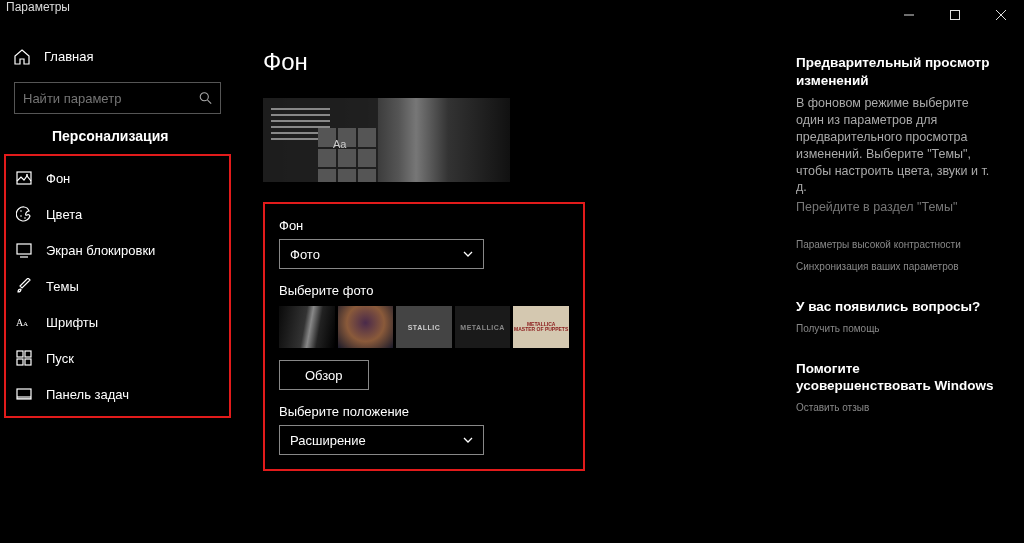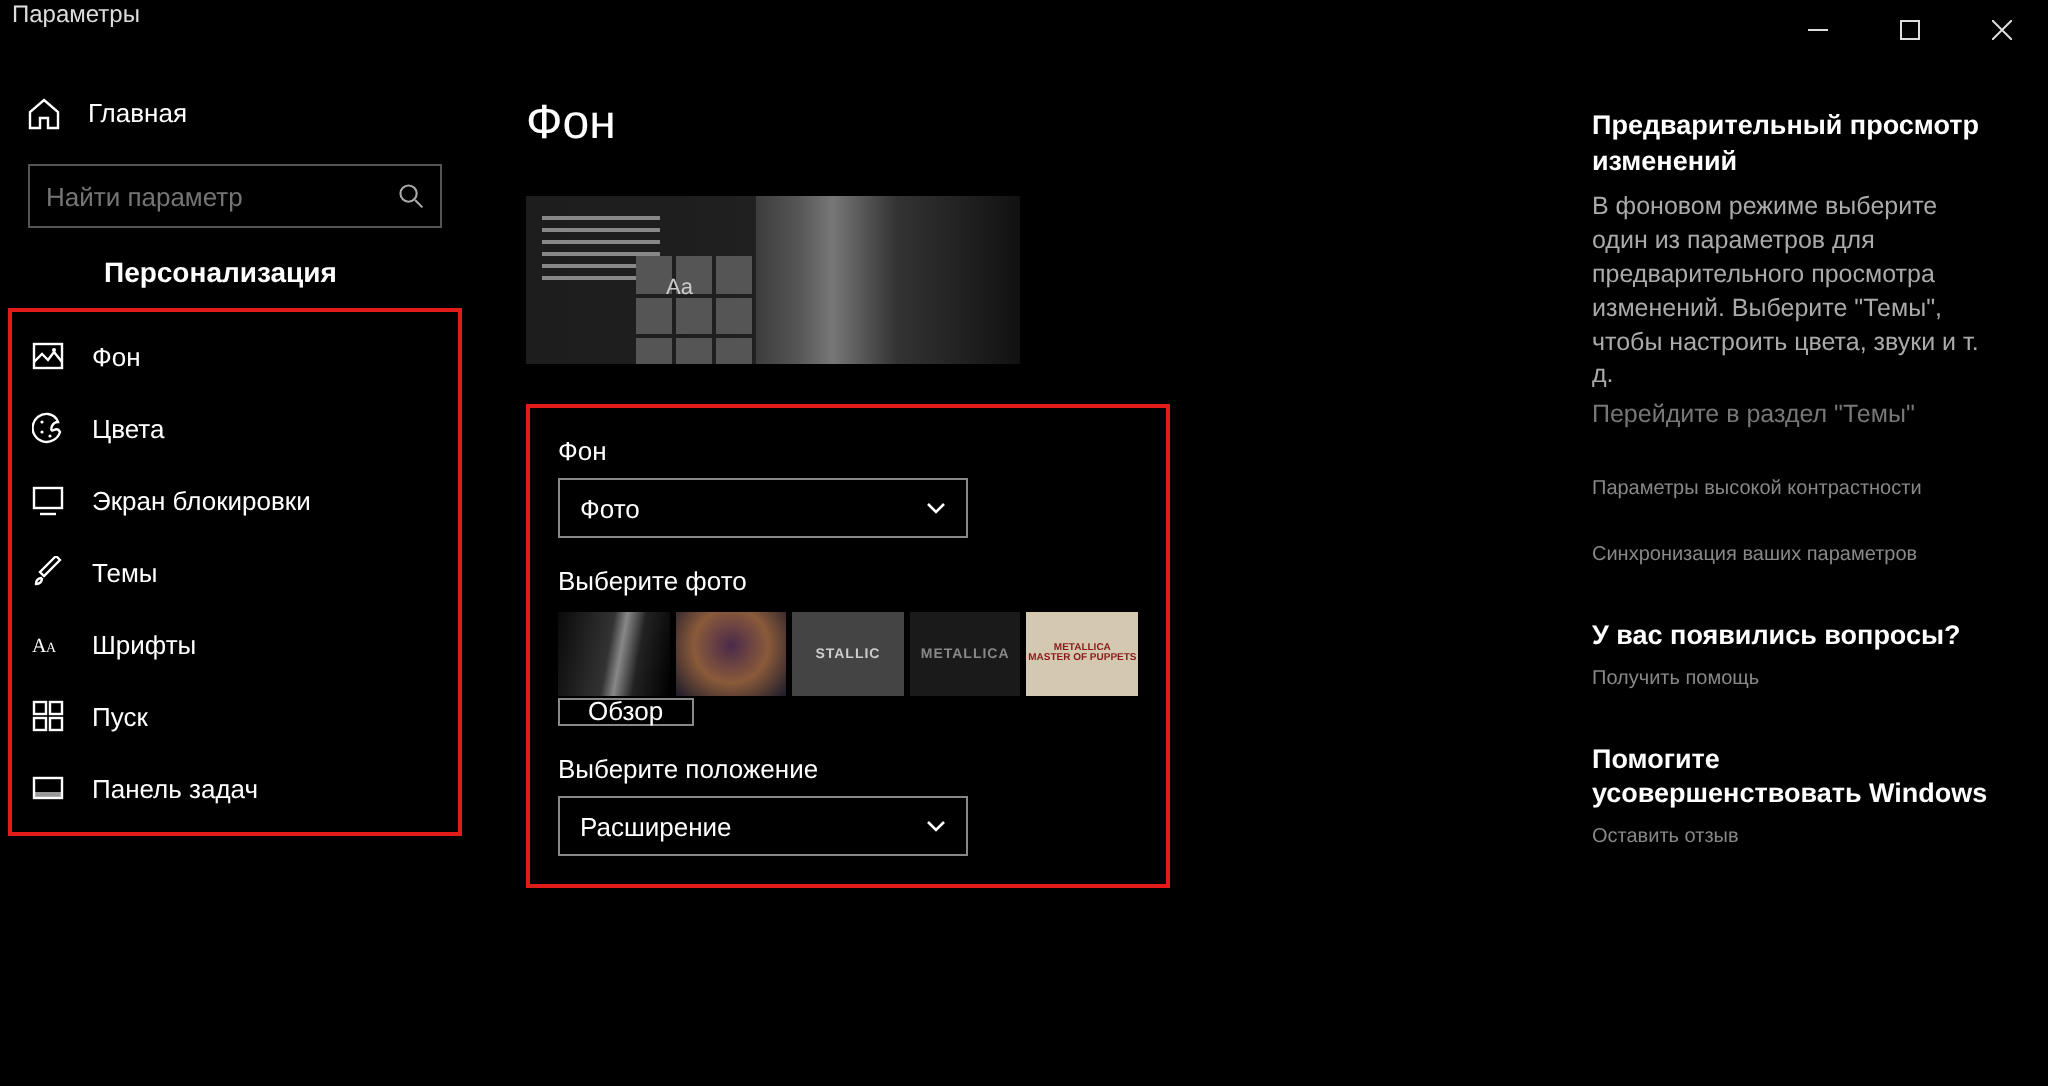--- a/index.html
+++ b/index.html
@@ -35,21 +35,21 @@
 .field-label { font-size: 13px; margin-bottom: 6px; margin-top: 4px; }
 .dropdown { display: flex; align-items: center; justify-content: space-between; border: 1.5px solid #888; height: 30px; padding: 0 10px; width: 205px; cursor: pointer; background: #000; }
 .dropdown svg { width: 10px; height: 10px; }
 .thumbs { display: flex; gap: 3px; margin-top: 8px; }
 .thumb { width: 56px; height: 42px; background: #222; cursor: pointer; position: relative; overflow: hidden; }
 .thumb1 { background: linear-gradient(100deg, #0a0a0a 0%, #333 45%, #888 55%, #222 70%, #000 100%); }
 .thumb2 { background: radial-gradient(circle at 50% 40%, #4a2a4a, #8a5a3a, #1a1a2a); }
 .thumb3 { background: #444; display:flex; align-items:center; justify-content:center; font-size:7px; color:#ccc; font-weight:bold; letter-spacing:0.5px; }
 .thumb4 { background: #1a1a1a; display:flex; align-items:center; justify-content:center; font-size:7px; color:#888; font-weight:bold; letter-spacing:0.5px; }
 .thumb5 { background: #d4c8b0; display:flex; flex-direction:column; align-items:center; justify-content:center; font-size:5px; color:#8a1a1a; font-weight:bold; text-align:center; line-height:1.1; }
-.btn { display: inline-flex; align-items: center; justify-content: center; border: 1.5px solid #888; height: 14px; padding: 0 14px; margin-top: 0; cursor: pointer; background: #000; font-size: 13px; color: #fff; }
+.btn { display: inline-flex; align-items: center; justify-content: center; border: 1.5px solid #888; height: 30px; padding: 0 25px; margin-top: 12px; cursor: pointer; background: #000; font-size: 13px; color: #fff; }
 .dropdown2 { margin-top: 6px; }
 .right-pane { width: 200px; margin-left: 30px; padding-top: 6px; }
 .rp-heading { font-size: 13.5px; font-weight: 600; margin-bottom: 6px; line-height: 1.3; }
 .rp-text { font-size: 12.5px; color: #aaa; line-height: 1.35; margin-bottom: 4px; }
 .rp-link { font-size: 12.5px; color: #777; cursor: pointer; margin-bottom: 24px; display: block; }
 .rp-section { margin-bottom: 24px; }
 .rp-sublink { font-size: 10px; color: #888; cursor: pointer; display:block; line-height:1.4; margin-bottom: 3px; }
 </style>
 </head>
 <body>
@@ -216,21 +216,21 @@
     </div>
 
     <div class="right-pane">
       <div class="rp-section">
         <div class="rp-heading">Предварительный просмотр изменений</div>
         <div class="rp-text">В фоновом режиме выберите один из параметров для предварительного просмотра изменений. Выберите "Темы", чтобы настроить цвета, звуки и т. д.</div>
         <span class="rp-link">Перейдите в раздел "Темы"</span>
       </div>
       <div class="rp-section">
         <span class="rp-sublink">Параметры высокой контрастности</span>
-        <span class="rp-sublink" style="margin-top:19px">Синхронизация ваших параметров</span>
+        <span class="rp-sublink" style="margin-top:8px">Синхронизация ваших параметров</span>
       </div>
       <div class="rp-section">
         <div class="rp-heading">У вас появились вопросы?</div>
         <span class="rp-sublink">Получить помощь</span>
       </div>
       <div class="rp-section">
         <div class="rp-heading">Помогите усовершенствовать Windows</div>
         <span class="rp-sublink">Оставить отзыв</span>
       </div>
     </div>

